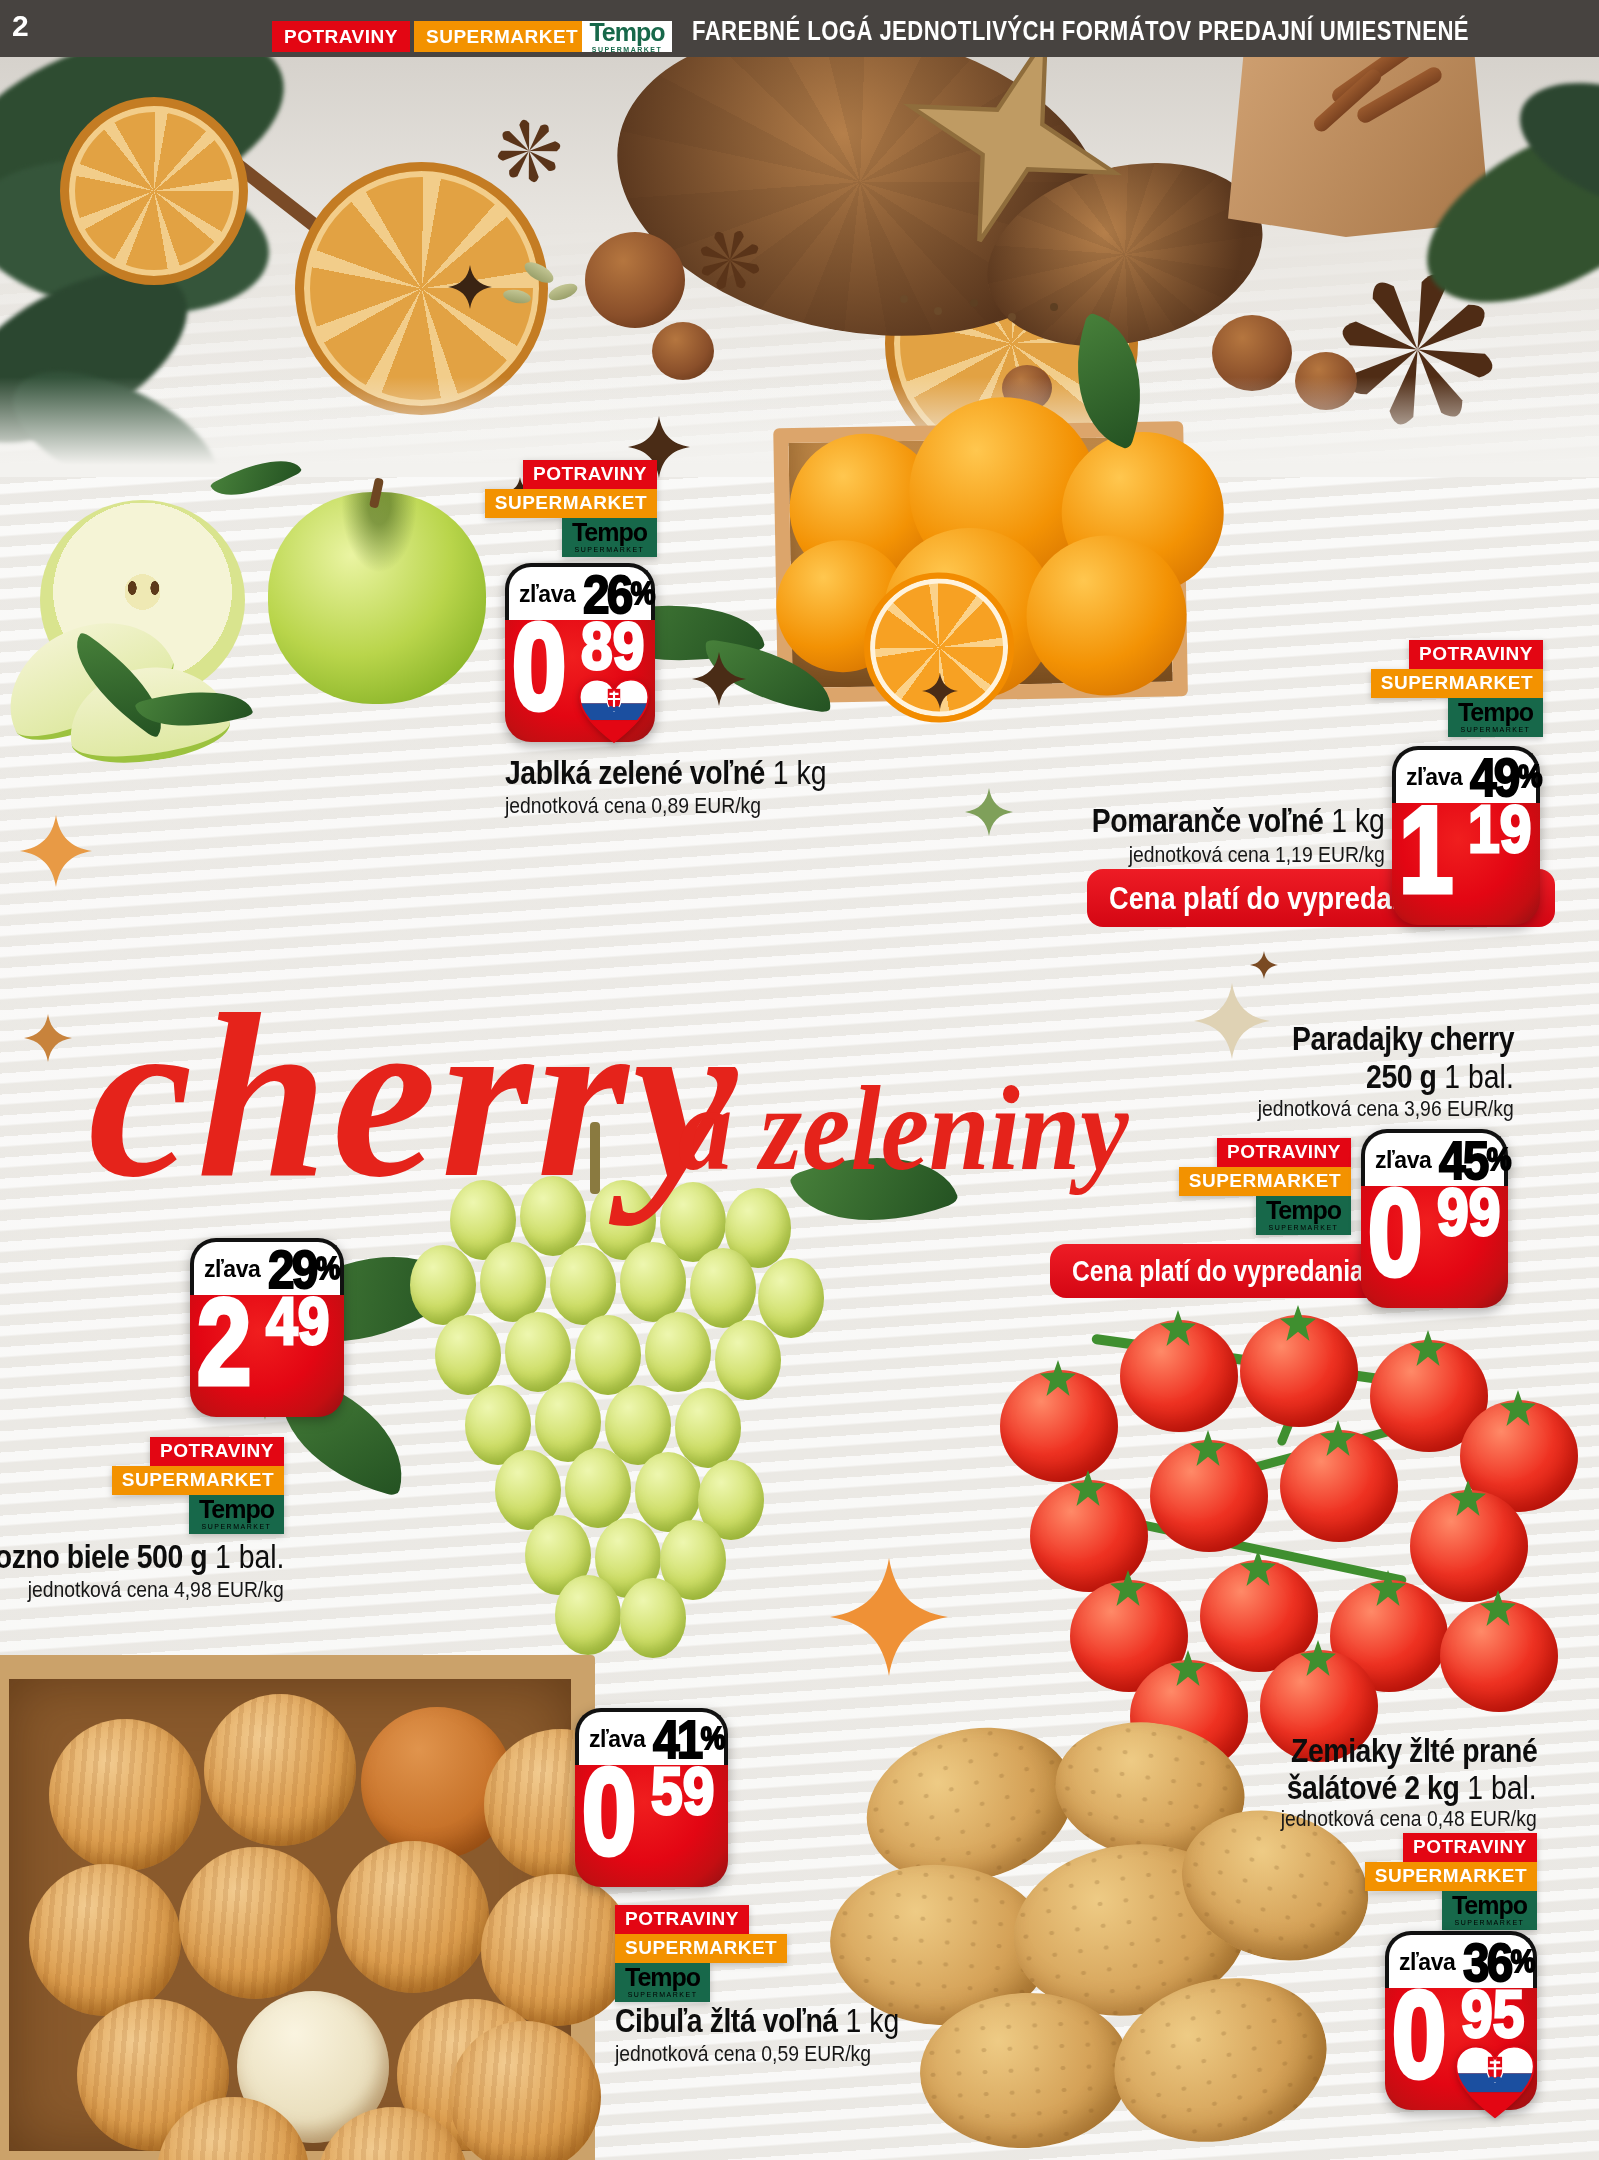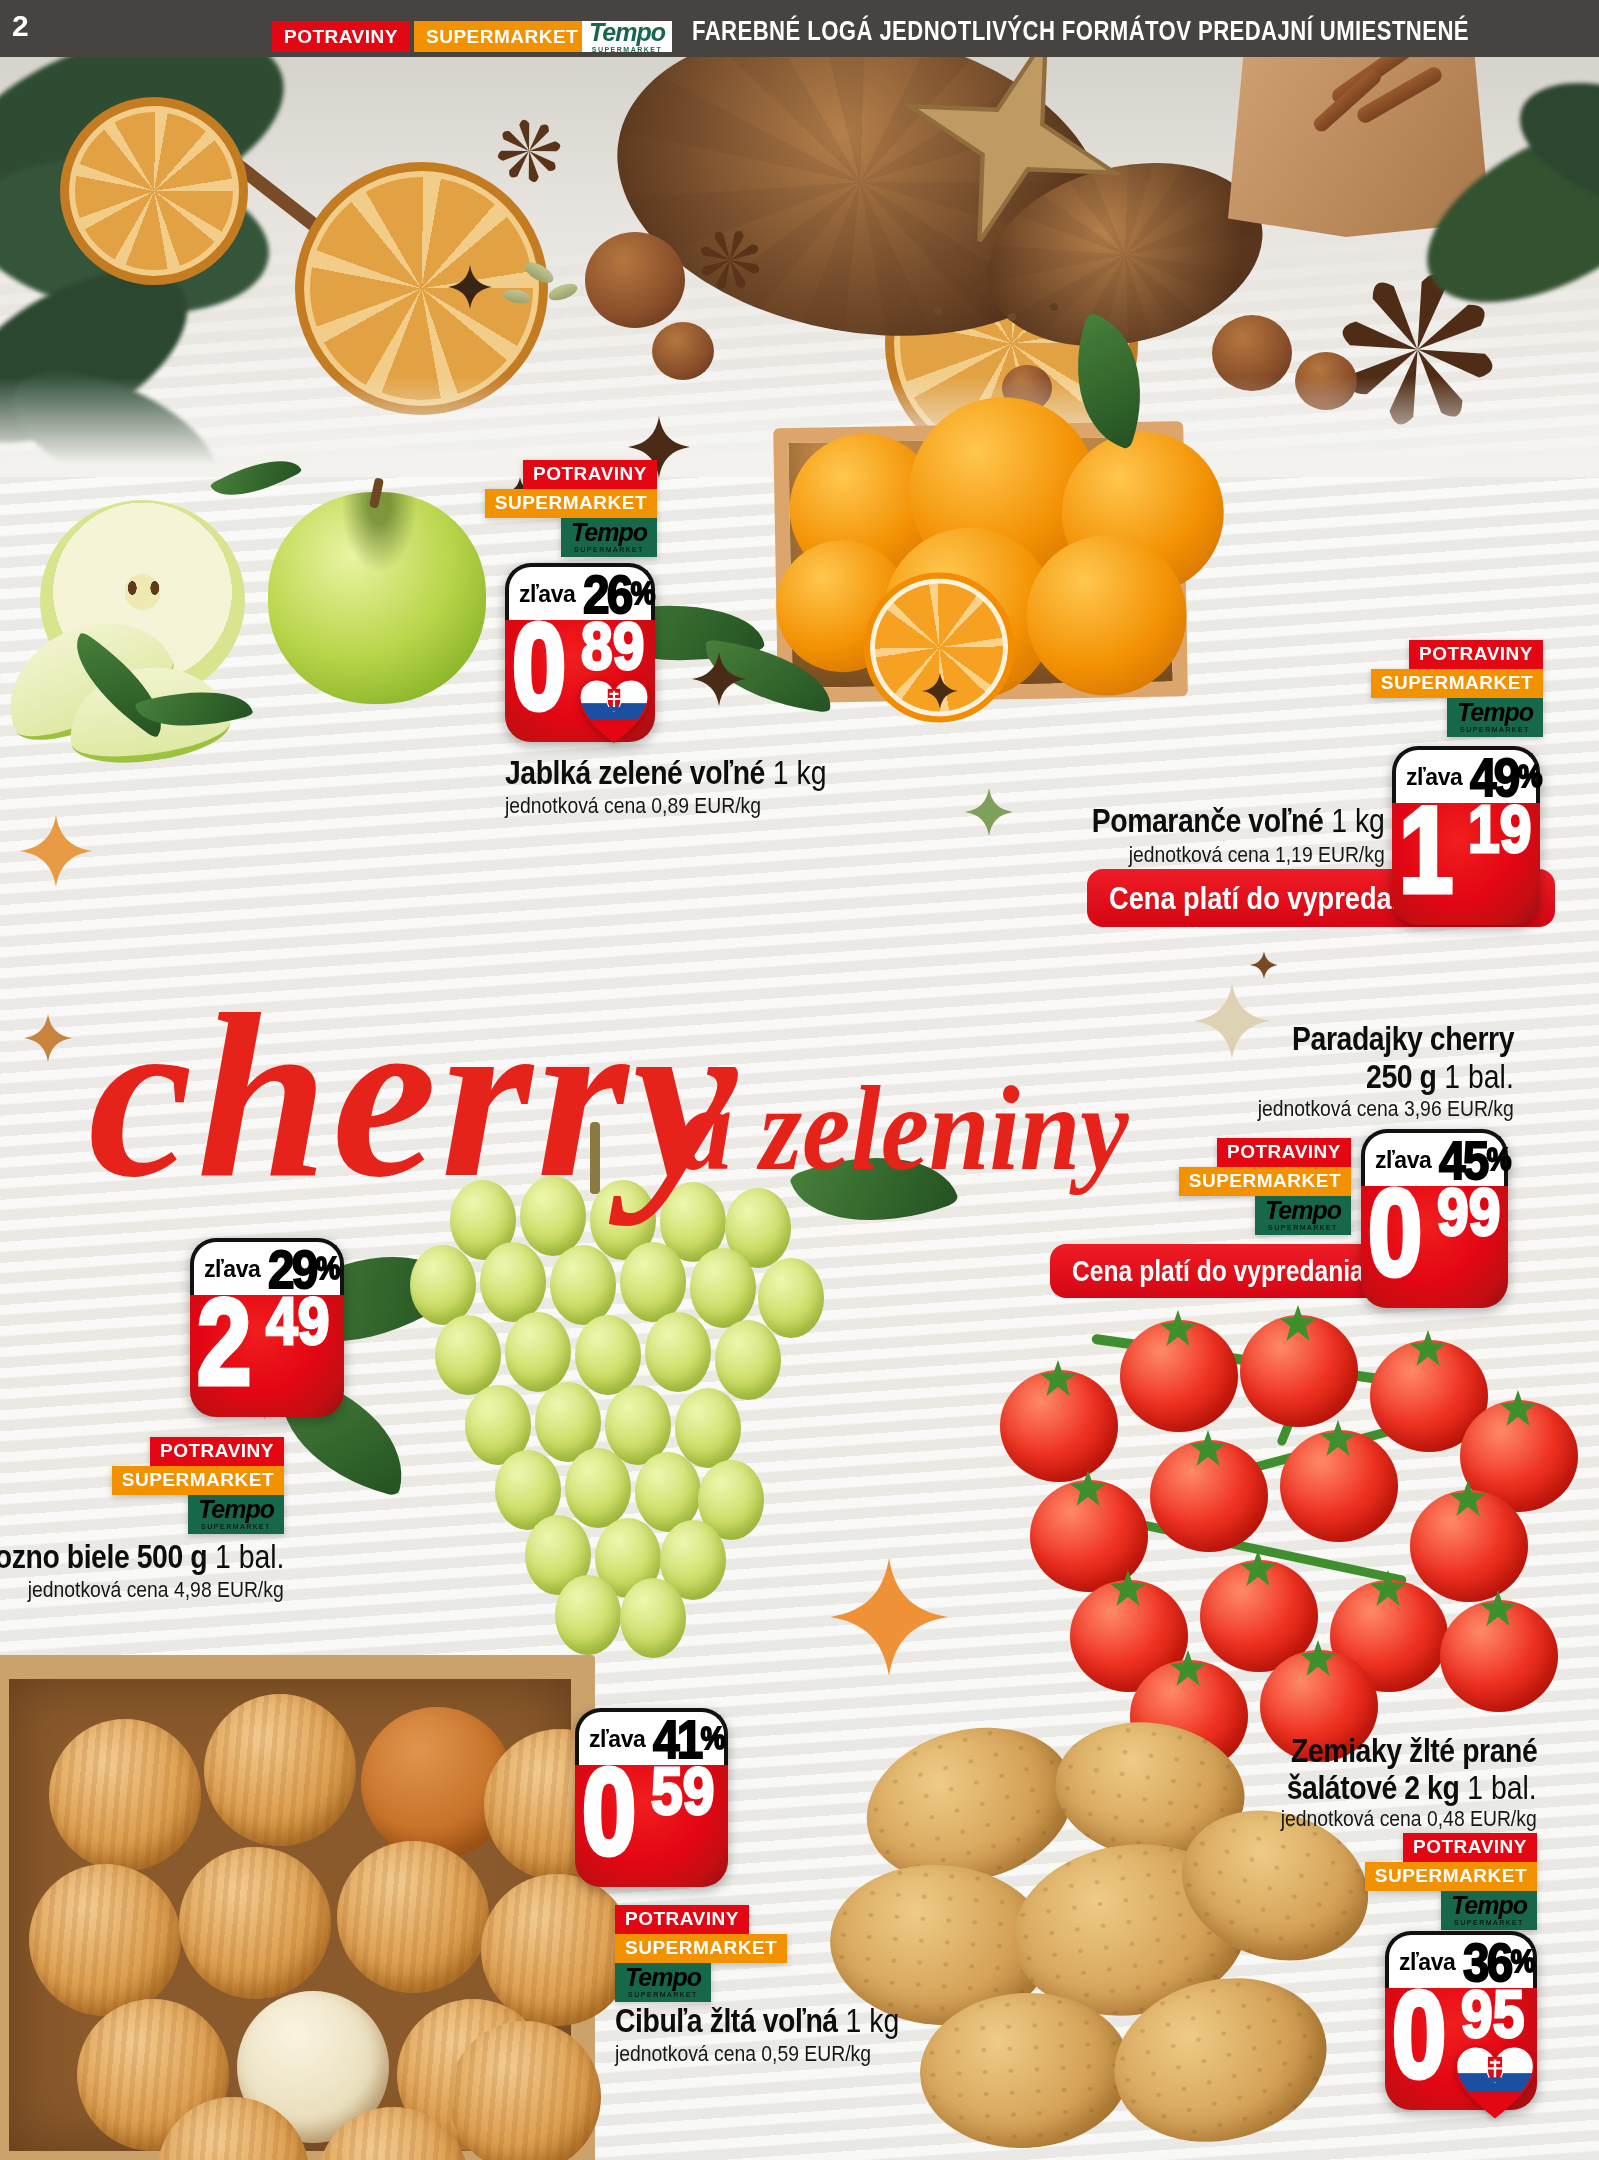--- a/index.html
+++ b/index.html
@@ -23,21 +23,21 @@
   #htitle{left:692px;top:16px;color:#fff;font-size:27px;font-weight:bold;white-space:nowrap;
     transform:scaleX(.82);transform-origin:left;letter-spacing:.5px;}
   
   .bstack{display:flex;flex-direction:column;z-index:8;filter:drop-shadow(0 2px 3px rgba(0,0,0,.2));}
   .bstack.ar{align-items:flex-end;}
   .bstack.al{align-items:flex-start;}
   .b-row{color:#fff;font-weight:bold;font-size:19px;letter-spacing:.5px;padding:4px 10px;line-height:1.1;white-space:nowrap;}
   .b-red{background:#e30613;}
   .b-org{background:#f39200;}
   .b-tmp{background:#17684a;display:flex;flex-direction:column;align-items:center;padding:2px 10px 4px;}
-  .t-name{font-size:25px;font-weight:bold;font-style:italic;letter-spacing:-1px;line-height:1;}
+  .t-name{font-size:25px;font-weight:bold;letter-spacing:-1px;line-height:1;}
   .t-sub{font-size:7px;letter-spacing:1.5px;margin-top:1px;line-height:1;}
   
   .pbadge{position:absolute;width:150px;z-index:9;filter:drop-shadow(0 4px 6px rgba(0,0,0,.3));}
   .pb-top{background:#fff;border:4px solid #111;border-bottom:0;border-radius:26px 26px 0 0;height:54px;
     display:flex;align-items:center;justify-content:space-between;padding:0 8px 0 10px;}
   .pb-zlava{font-size:23px;font-weight:bold;letter-spacing:-.5px;color:#000;}
   .pb-disc{font-size:53px;font-weight:bold;color:#000;-webkit-text-stroke:2px #000;letter-spacing:-3px;
     transform:scaleX(.9);transform-origin:right;line-height:50px;white-space:nowrap;}
   .pb-disc .pct{font-size:58%;vertical-align:9px;letter-spacing:0;}
   .pb-red{position:relative;height:122px;margin-top:-1px;border-radius:0 0 26px 26px;color:#fff;

